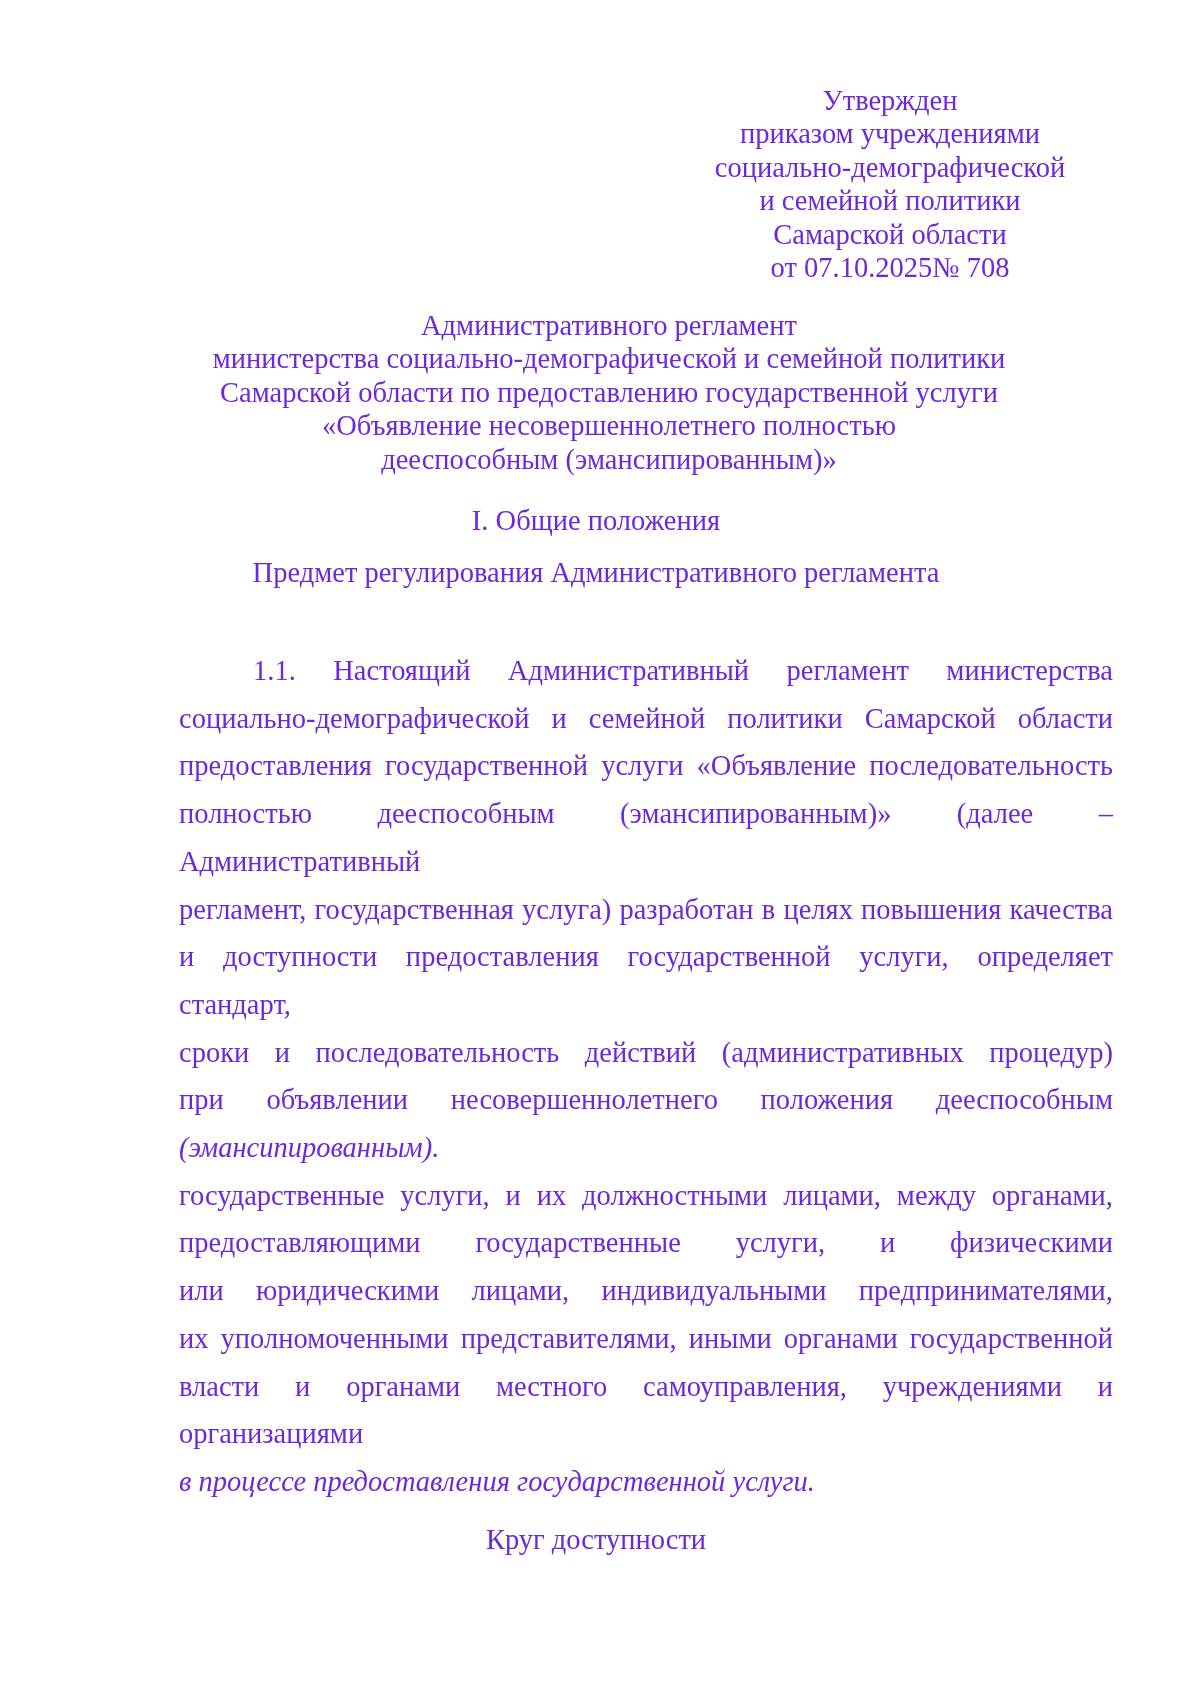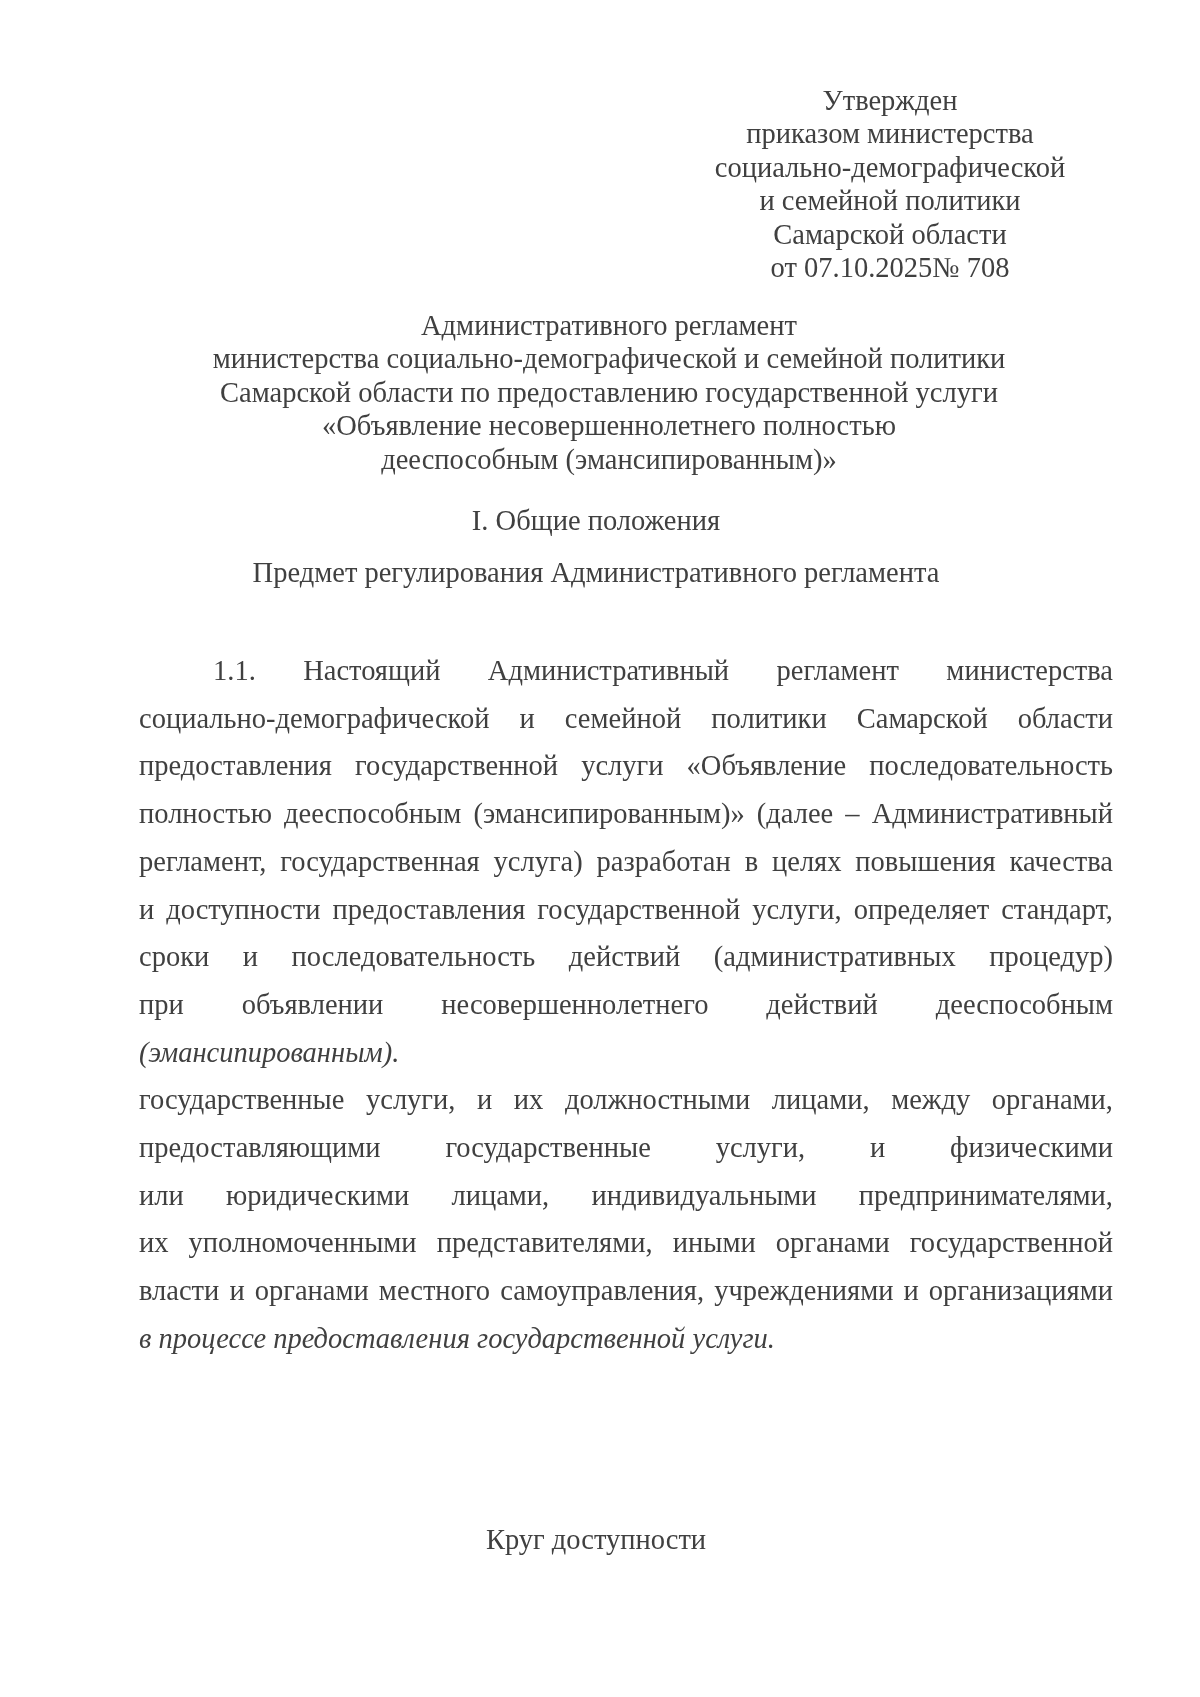--- a/index.html
+++ b/index.html
@@ -5,21 +5,21 @@
   html, body {
     margin: 0;
     padding: 0;
     background: #ffffff;
   }
   .page {
     position: relative;
     width: 1200px;
     height: 1697px;
     background: #ffffff;
-    color: #404040;
+    color: #6d28d9;
     font-family: "Liberation Serif", "DejaVu Serif", serif;
     font-size: 28.5px;
     overflow: hidden;
   }
   
   .approval {
     position: absolute;
     top: 84px;
     left: 705px;
     width: 370px;
@@ -50,38 +50,39 @@
   .body-text {
     position: absolute;
     top: 647px;
     left: 139px;
     width: 974px;
     line-height: 47.7px;
   }
   .jline {
     text-align: justify;
     text-align-last: justify;
+    margin-left: 40px;
   }
   .jline.last {
     text-align: left;
     text-align-last: left;
     font-style: italic;
   }
   .jline.first {
     text-indent: 74px;
   }
 </style>
 </head>
 <body>
 
 <div class="page">
 
   <div class="approval">
     <div>Утвержден</div>
-    <div>приказом министерства</div>
+    <div>приказом учреждениями</div>
     <div>социально-демографической</div>
     <div>и семейной политики</div>
     <div>Самарской области</div>
     <div>от 07.10.2025№ 708</div>
   </div>
 
   <div class="doc-title">
     <div>Административного регламент</div>
     <div>министерства социально-демографической и семейной политики</div>
     <div>Самарской области по предоставлению государственной услуги</div>
@@ -94,21 +95,21 @@
 
   <div class="body-text">
     <div>
       <div class="jline first">1.1. Настоящий Административный регламент министерства</div>
       <div class="jline">социально-демографической и семейной политики Самарской области</div>
       <div class="jline">предоставления государственной услуги «Объявление последовательность</div>
       <div class="jline">полностью дееспособным (эмансипированным)» (далее – Административный</div>
       <div class="jline">регламент, государственная услуга) разработан в целях повышения качества</div>
       <div class="jline">и доступности предоставления государственной услуги, определяет стандарт,</div>
       <div class="jline">сроки и последовательность действий (административных процедур)</div>
-      <div class="jline">при объявлении несовершеннолетнего действий дееспособным</div>
+      <div class="jline">при объявлении несовершеннолетнего положения дееспособным</div>
       <div class="jline last">(эмансипированным).</div>
     </div>
     <div>
       <div class="jline">государственные услуги, и их должностными лицами, между органами,</div>
       <div class="jline">предоставляющими государственные услуги, и физическими</div>
       <div class="jline">или юридическими лицами, индивидуальными предпринимателями,</div>
       <div class="jline">их уполномоченными представителями, иными органами государственной</div>
       <div class="jline">власти и органами местного самоуправления, учреждениями и организациями</div>
       <div class="jline last">в процессе предоставления государственной услуги.</div>
     </div>

